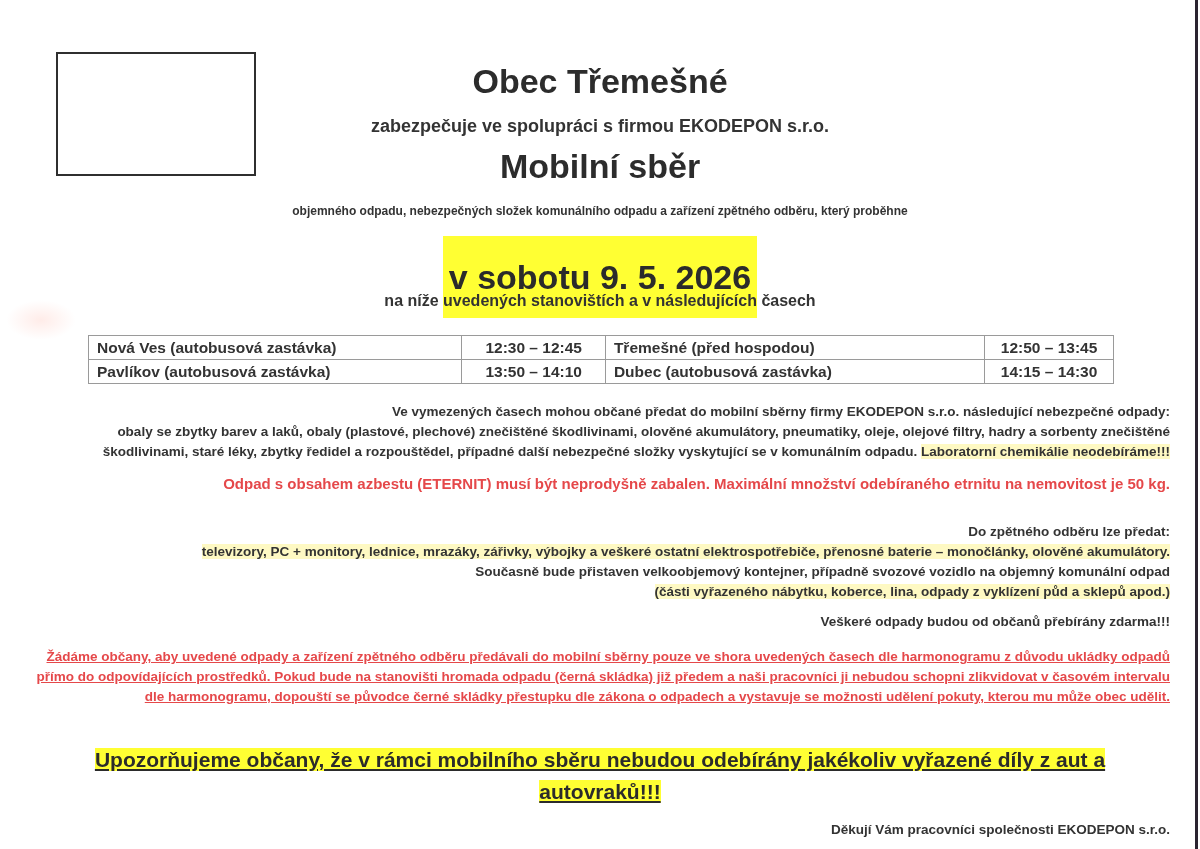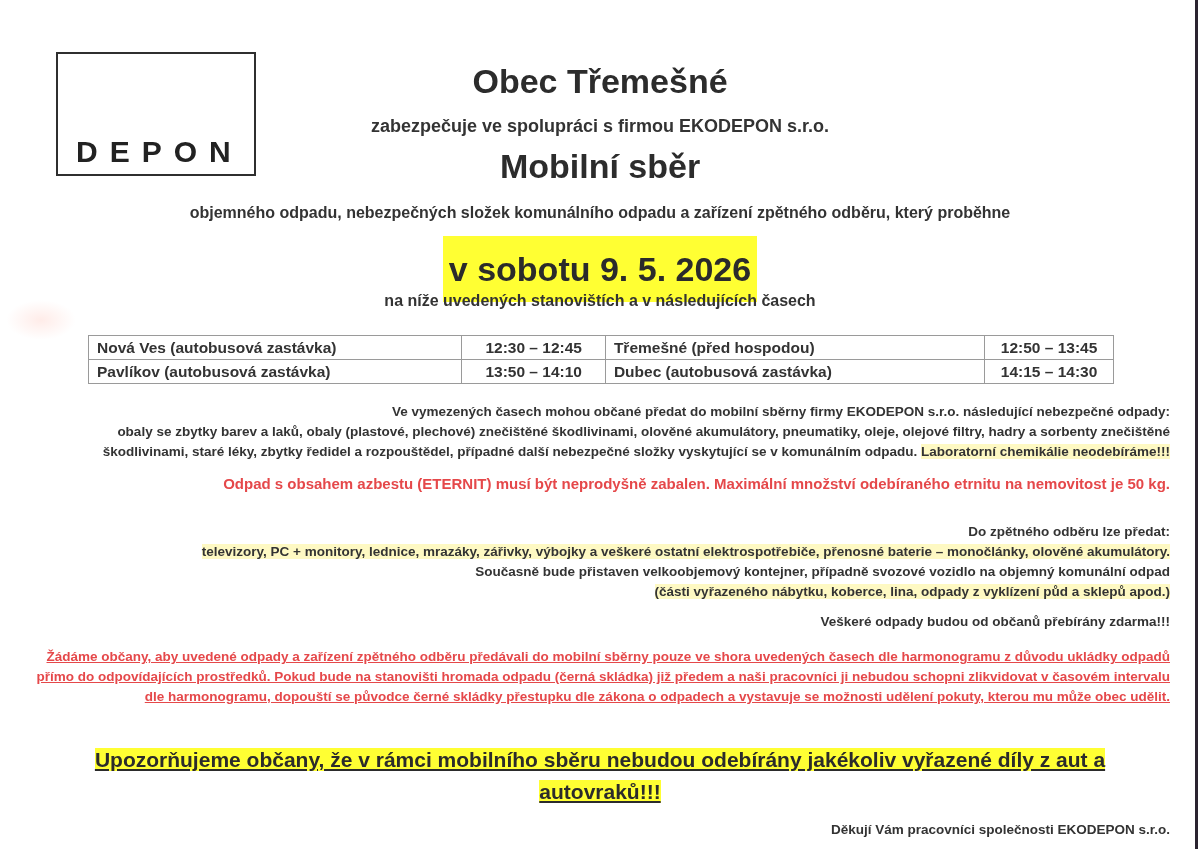--- a/index.html
+++ b/index.html
@@ -16,23 +16,23 @@
     .logo-eko .e { color: #3aa23a; }
     .logo-eko .k { color: #f2ee2a; }
     .logo-eko .o { color: #e64430; }
     .logo-depon { position: absolute; left: 18px; top: 80px; font-size: 30px; font-weight: bold; color: #222; letter-spacing: 12px; line-height: 36px; }
 
     .center { position: absolute; left: 0; width: 1200px; text-align: center; }
 
     .title { top: 62px; font-size: 34px; font-weight: bold; color: #2c2c2c; left: 190px; width: 820px; }
     .subtitle { top: 116px; font-size: 18px; font-weight: bold; color: #333; left: 190px; width: 820px; }
     .headline { top: 147px; font-size: 34px; font-weight: bold; color: #2c2c2c; left: 190px; width: 820px; }
-    .desc { top: 204px; font-size: 16px; font-weight: bold; color: #333; }
+    .desc { top: 204px; font-size: 12px; font-weight: bold; color: #333; }
     .date-wrap { top: 236px; }
-    .date { display: inline-block; background: #ffff33; font-size: 34px; font-weight: bold; color: #2b2b2b; padding: 8px 6px; line-height: 50px; }
+    .date { display: inline-block; background: #ffff33; font-size: 34px; font-weight: bold; color: #2b2b2b; padding: 16px 6px; line-height: 50px; }
     .date-sub { top: 292px; font-size: 16px; font-weight: bold; color: #333; }
 
     
     .schedule { position: absolute; left: 88px; top: 335px; width: 1026px; border-collapse: collapse; }
     .schedule td { border: 1px solid #9a9a9a; font-size: 15.5px; font-weight: bold; color: #333; height: 24px; padding: 0 8px; }
     .schedule td.time { text-align: center; }
     .col1 { width: 378px; } .col2 { width: 145px; } .col3 { width: 384px; margin-top: 35px; } .col4 { width: 130px; }
 
     .para { position: absolute; left: 30px; width: 1140px; text-align: right; font-size: 13.5px; font-weight: bold; color: #333; line-height: 20px; }
     .hl { background: #fef9c3; }
@@ -49,21 +49,20 @@
     .warn span { background: #ffff33; text-decoration: underline; }
     .thanks { top: 820px; }
   </style>
 </head>
 <body>
 
 <div class="smudge"></div>
 <div class="scan-edge"></div>
 
 <div class="logo">
-  <div class="logo-depon">DEPON</div>
 </div>
 
 <div class="center title">Obec Třemešné</div>
 <div class="center subtitle">zabezpečuje ve spolupráci s firmou EKODEPON s.r.o.</div>
 <div class="center headline">Mobilní sběr</div>
 <div class="center desc">objemného odpadu, nebezpečných složek komunálního odpadu a zařízení zpětného odběru, který proběhne</div>
 <div class="center date-wrap">
   <span class="date">v sobotu 9. 5. 2026</span>
 </div>
 <div class="center date-sub">na níže uvedených stanovištích a v následujících časech</div>

